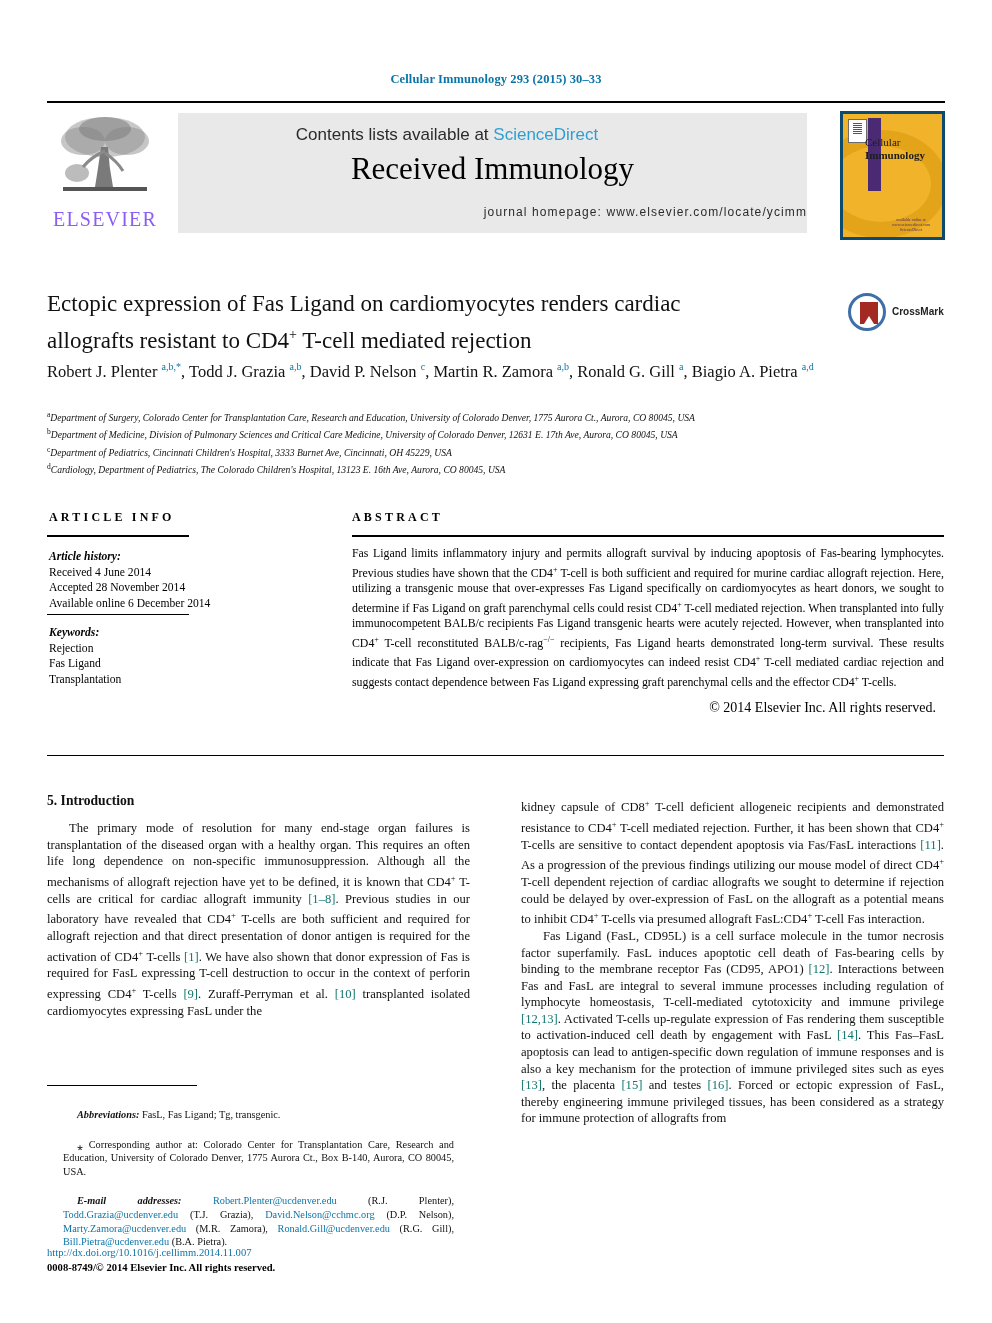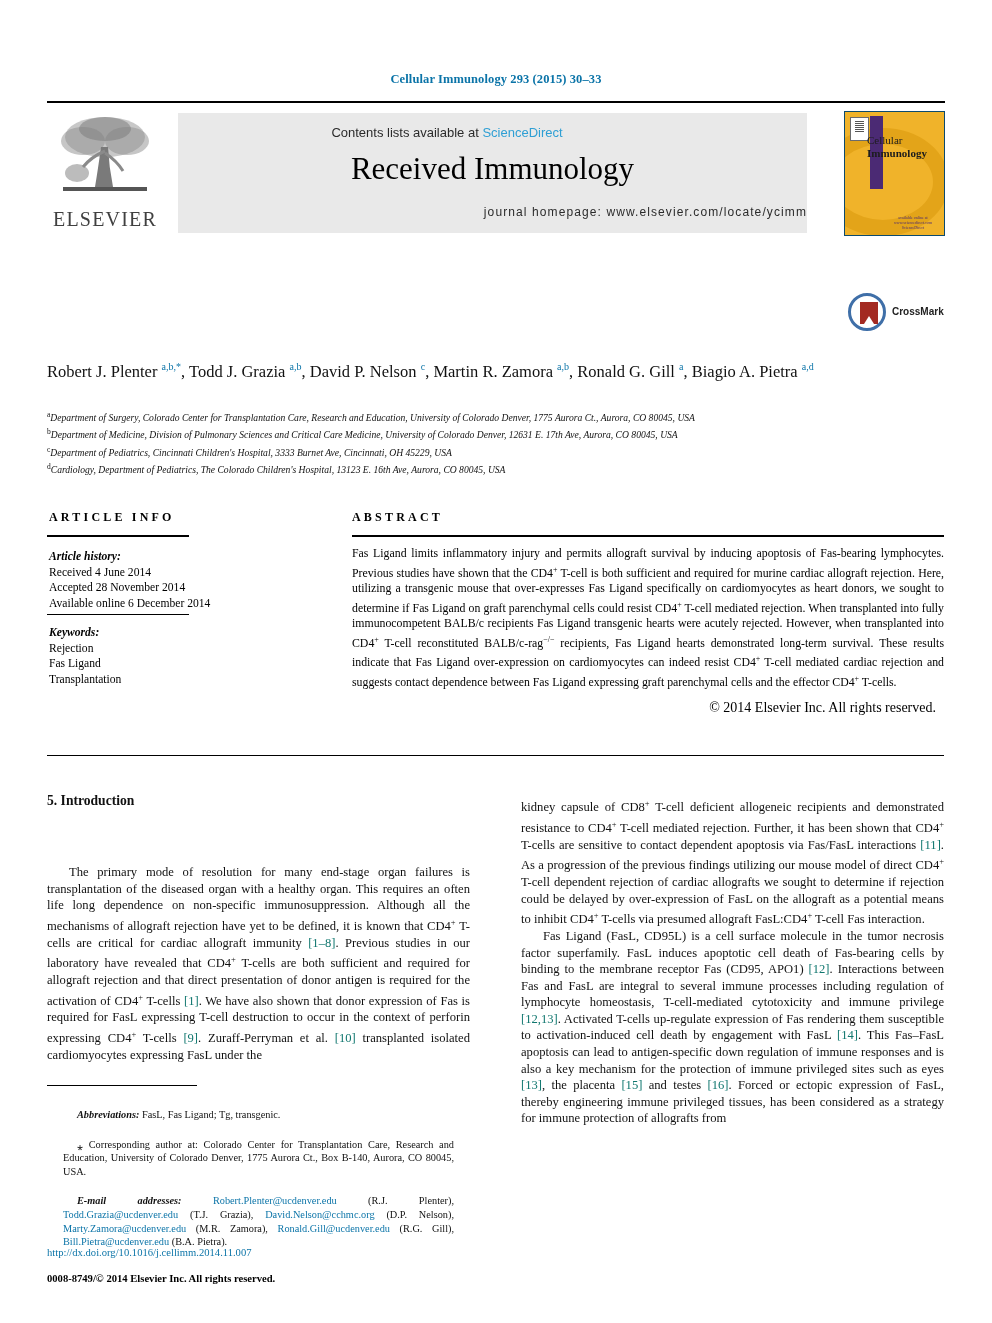--- a/index.html
+++ b/index.html
@@ -56,37 +56,37 @@
     overflow: hidden;
   }
   .elsevier-word {
     position: absolute;
     left: 0; bottom: 2px;
     width: 112px;
     text-align: center;
     font-family: "Liberation Serif", serif;
     font-size: 20px;
     letter-spacing: 1.2px;
-    color: #404040;
+    color: #8b5cf6;
   }
 
   .mast-center {
     position: absolute;
     left: 131px; top: 10px;
     width: 629px;
     height: 120px;
     background: #e9e9e9;
   }
   .contents-line {
     position: absolute;
     left: 0; top: 12px;
     width: 538px;
     text-align: center;
     font-family: "Liberation Sans", sans-serif;
-    font-size: 13px;
+    font-size: 17px;
     color: #2b2b2b;
   }
   .contents-line .sd {
     color: #2e9fd4;
   }
   .journal-title {
     position: absolute;
     left: 0; top: 38px;
     width: 629px;
     text-align: center;
@@ -103,21 +103,21 @@
     font-size: 12px;
     letter-spacing: 1.1px;
     color: #2b2b2b;
   }
 
   .cover-thumb {
     position: absolute;
     right: 0; top: 8px;
     width: 99px;
     height: 123px;
-    border: 1px solid #0c4a6e;
+    border: 3px solid #0c4a6e;
     background: #f0b32a;
     overflow: hidden;
   }
   .cover-swoosh {
     position: absolute;
     left: -28px; top: 16px;
     width: 132px; height: 108px;
     border: 16px solid #e3a419;
     border-radius: 50%;
     box-sizing: border-box;
@@ -320,21 +320,21 @@
   .ref { color: #0f766e; }
 
   h2.section-heading {
     position: absolute;
     left: 47px; top: 793px;
     margin: 0;
     font-size: 13.6px;
     font-weight: bold;
     color: #111;
   }
-  .col-left-body { position: absolute; left: 47px; top: 864px; width: 423px; }
+  .col-left-body { position: absolute; left: 47px; top: 820px; width: 423px; }
 
   
   .foot-rule {
     position: absolute;
     left: 47px; top: 1085px;
     width: 150px;
     border-top: 1px solid #000;
   }
   .footnotes {
     position: absolute;
@@ -350,21 +350,21 @@
   .footnotes a, .link { color: #0b74a8; text-decoration: none; }
 
   .doi-block {
     position: absolute;
     left: 47px; top: 1245px;
     width: 440px;
     font-size: 10.6px;
     line-height: 15px;
   }
   .doi-block .doi { color: #0b74a8; }
-  .doi-block .issn { font-weight: bold; margin-top: 11px; }
+  .doi-block .issn { font-weight: bold; }
 </style>
 </head>
 <body>
 
 <div class="page">
 
   <div class="running-head">Cellular Immunology 293 (2015) 30–33</div>
 
   <div class="masthead">
 
@@ -403,20 +403,24 @@
         </div>
       <div class="cover-name">
         <span>Cellular</span><br>
         <b>Immunology</b>
       </div>
       <div class="cover-foot">available online at www.sciencedirect.com
 ScienceDirect</div>
     </div>
   </div>
 
+  <div class="title">
+    <span>Ectopic expression of Fas Ligand on cardiomyocytes renders cardiac</span><br>
+    <span>allografts resistant to CD4</span><sup>+</sup><span> T-cell mediated rejection</span>
+  </div>
 
   <div class="crossmark">
     <div class="cm-ring">
       <div class="cm-book"></div>
     </div>
     <div class="cm-text">CrossMark</div>
   </div>
 
   <div class="authors">Robert J. Plenter <sup>a,b,</sup><sup>*</sup>, Todd J. Grazia <sup>a,b</sup>, David P. Nelson <sup>c</sup>, Martin R. Zamora <sup>a,b</sup>, Ronald G. Gill <sup>a</sup>, Biagio A. Pietra <sup>a,d</sup></div>
 

